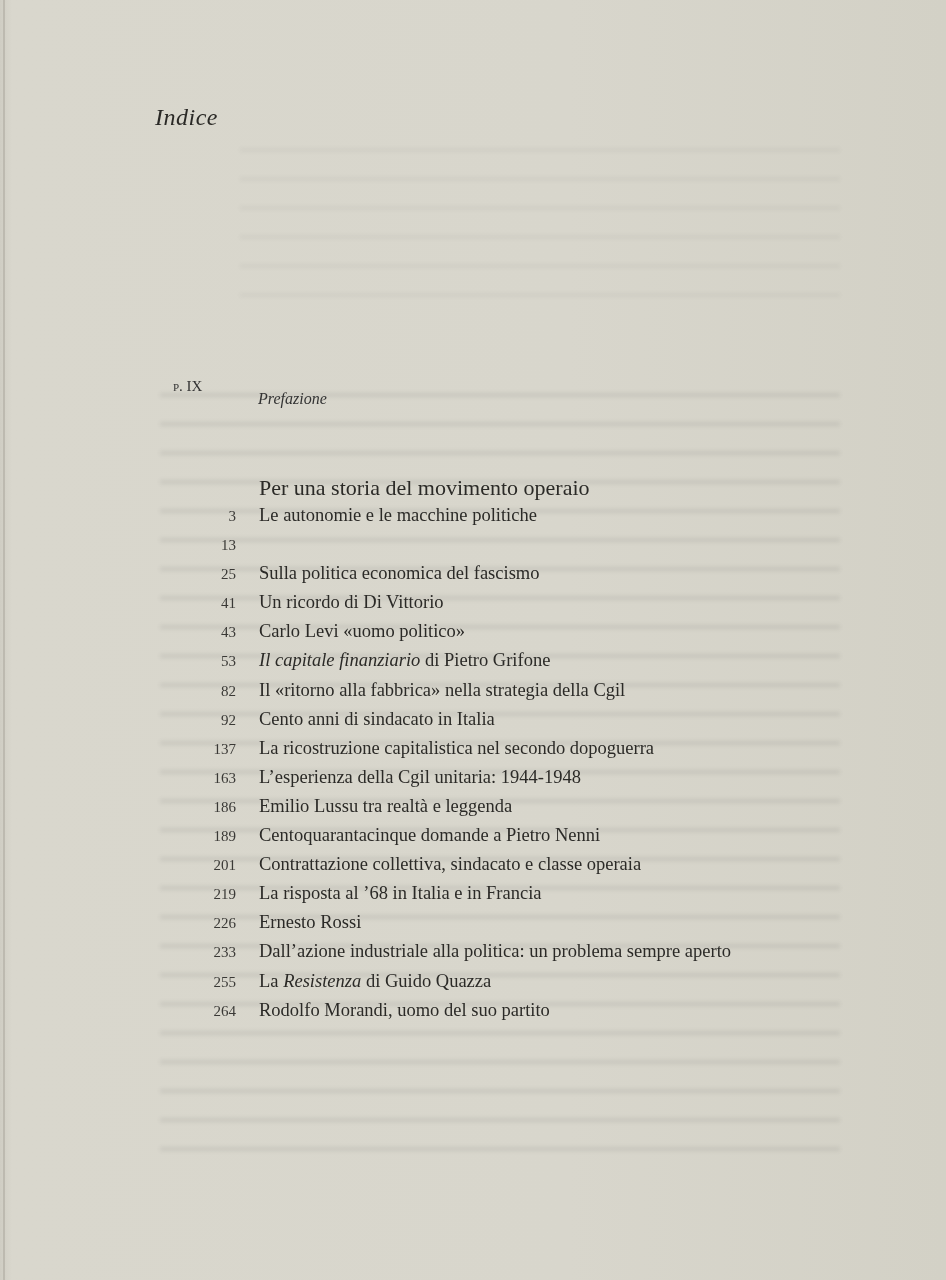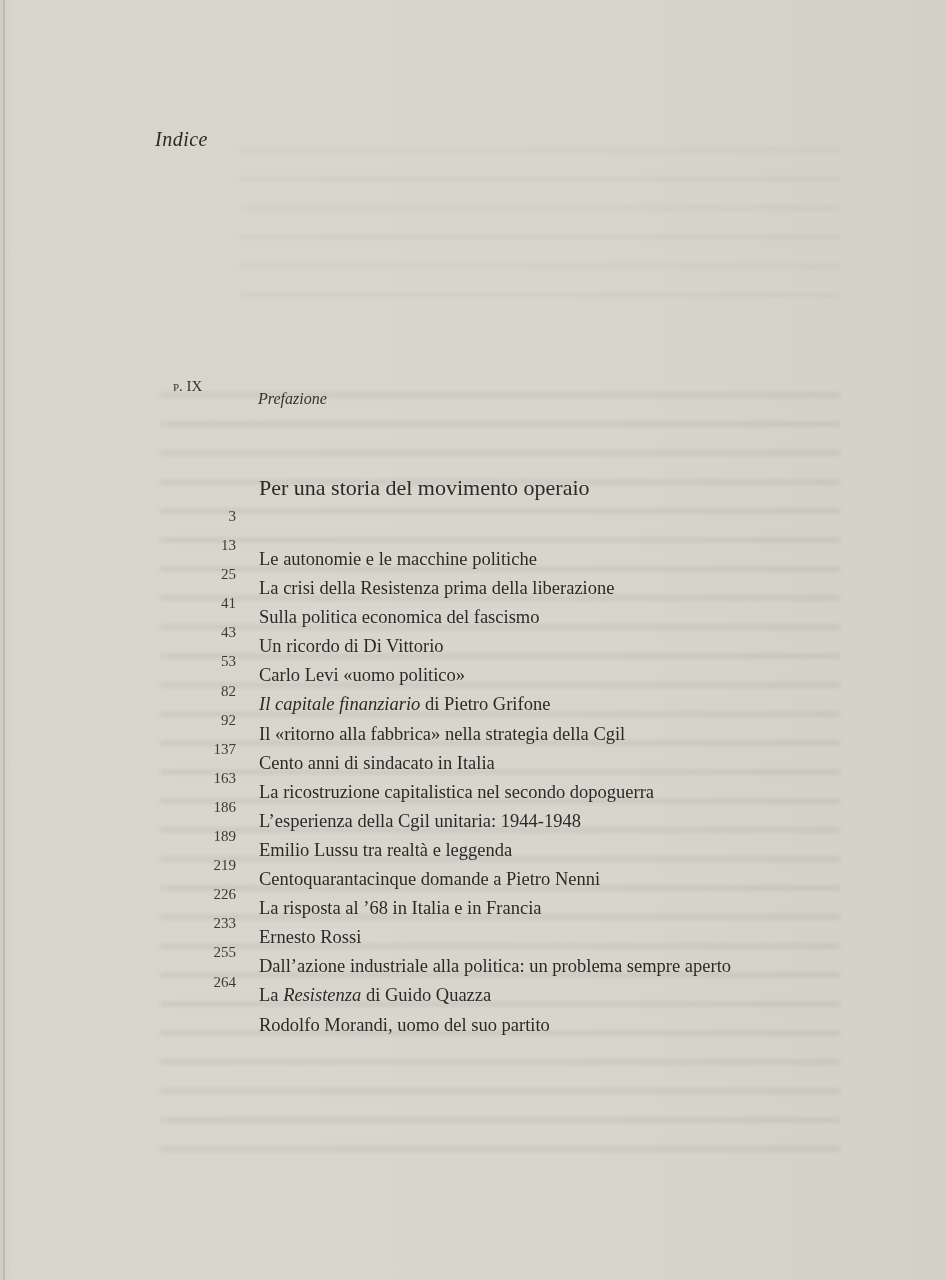--- a/index.html
+++ b/index.html
@@ -38,24 +38,24 @@
     }
     .bleed.top {
       top: 130px; height: 180px; left: 240px; width: 600px;
       opacity: 0.05;
     }
     .bleed.main {
       top: 375px; height: 800px;
     }
     .index-title {
       position: absolute;
-      left: 155px; top: 128px;
+      left: 155px; top: 104px;
       font-family: "Liberation Serif", serif;
       font-style: italic;
-      font-size: 20px;
+      font-size: 24px;
       letter-spacing: 0.5px;
       color: #2a2926;
     }
     .preface-row {
       position: absolute;
       left: 0; top: 378px;
       width: 946px; height: 24px;
     }
     .preface-page {
       position: absolute;
@@ -104,21 +104,20 @@
       text-align: right;
     }
     .toc-title {
       position: absolute;
       left: 259px;
       top: 0;
       font-family: "Liberation Serif", serif;
       font-size: 18.5px;
       color: #2b2a27;
       white-space: nowrap;
-      margin-top: 44px;
     }
     .toc-title .it { font-style: italic; }
   </style>
 </head>
 <body>
 
 <div class="page">
   <div class="spine-edge"></div>
   <div class="bleed top"></div>
   <div class="bleed main"></div>
@@ -132,21 +131,20 @@
 
   <div class="section-heading">Per una storia del movimento operaio</div>
 
   <ul class="toc-list" id="toc-list">
       <li class="toc-item">
         <span class="toc-page">3</span>
         <span class="toc-title"><span>Le autonomie e le macchine politiche</span></span>
       </li>
       <li class="toc-item">
         <span class="toc-page">13</span>
-        <span class="toc-title"><span>La crisi della Resistenza prima della liberazione</span></span>
       </li>
       <li class="toc-item">
         <span class="toc-page">25</span>
         <span class="toc-title"><span>Sulla politica economica del fascismo</span></span>
       </li>
       <li class="toc-item">
         <span class="toc-page">41</span>
         <span class="toc-title"><span>Un ricordo di Di Vittorio</span></span>
       </li>
       <li class="toc-item">
@@ -175,20 +173,24 @@
       </li>
       <li class="toc-item">
         <span class="toc-page">186</span>
         <span class="toc-title"><span>Emilio Lussu tra realtà e leggenda</span></span>
       </li>
       <li class="toc-item">
         <span class="toc-page">189</span>
         <span class="toc-title"><span>Centoquarantacinque domande a Pietro Nenni</span></span>
       </li>
       <li class="toc-item">
+        <span class="toc-page">201</span>
+        <span class="toc-title"><span>Contrattazione collettiva, sindacato e classe operaia</span></span>
+      </li>
+      <li class="toc-item">
         <span class="toc-page">219</span>
         <span class="toc-title"><span>La risposta al ’68 in Italia e in Francia</span></span>
       </li>
       <li class="toc-item">
         <span class="toc-page">226</span>
         <span class="toc-title"><span>Ernesto Rossi</span></span>
       </li>
       <li class="toc-item">
         <span class="toc-page">233</span>
         <span class="toc-title"><span>Dall’azione industriale alla politica: un problema sempre aperto</span></span>

